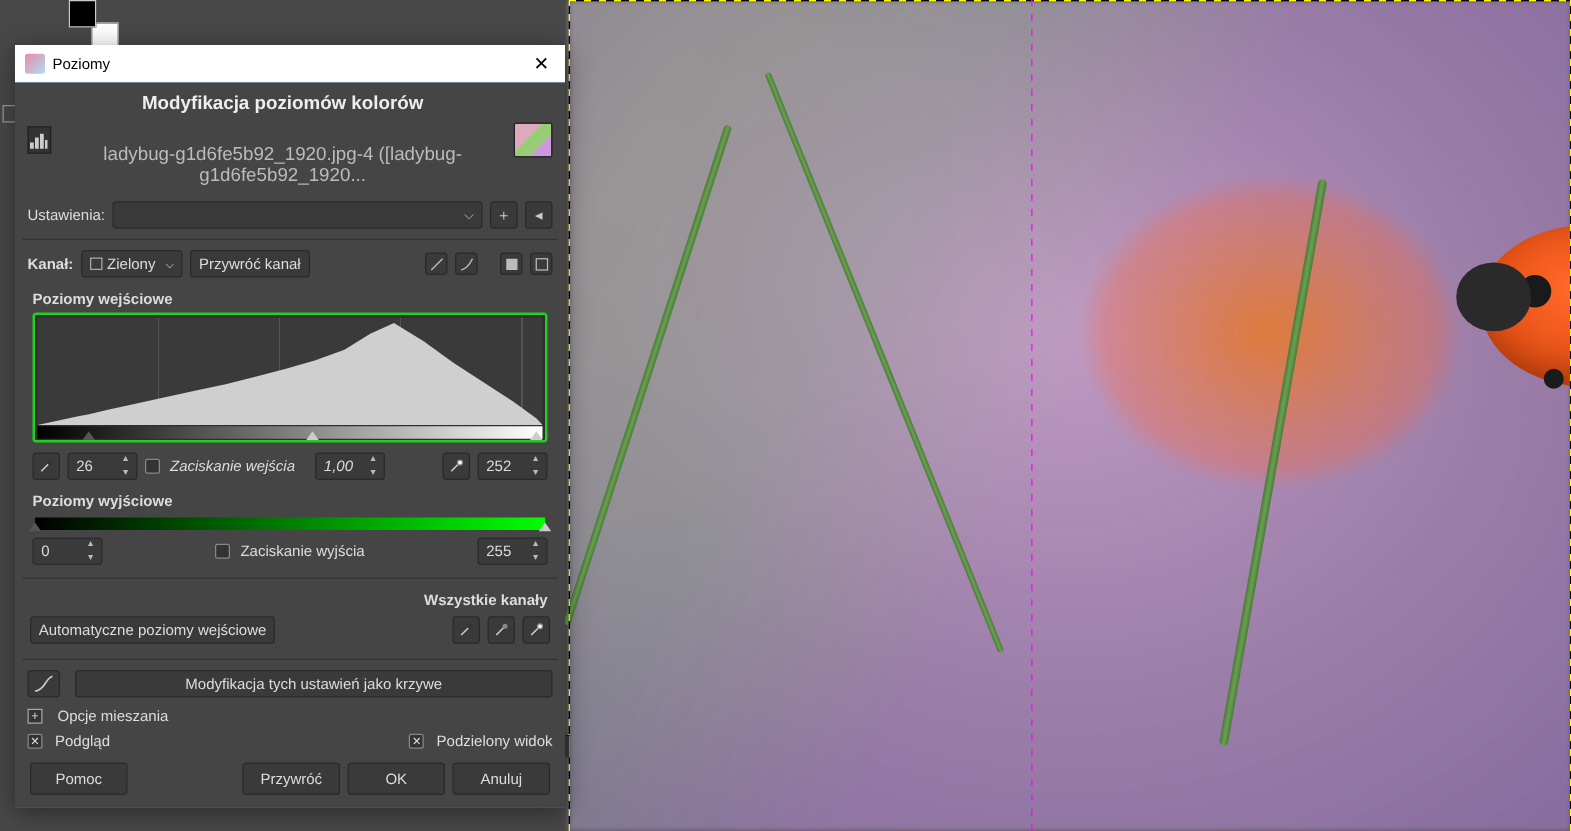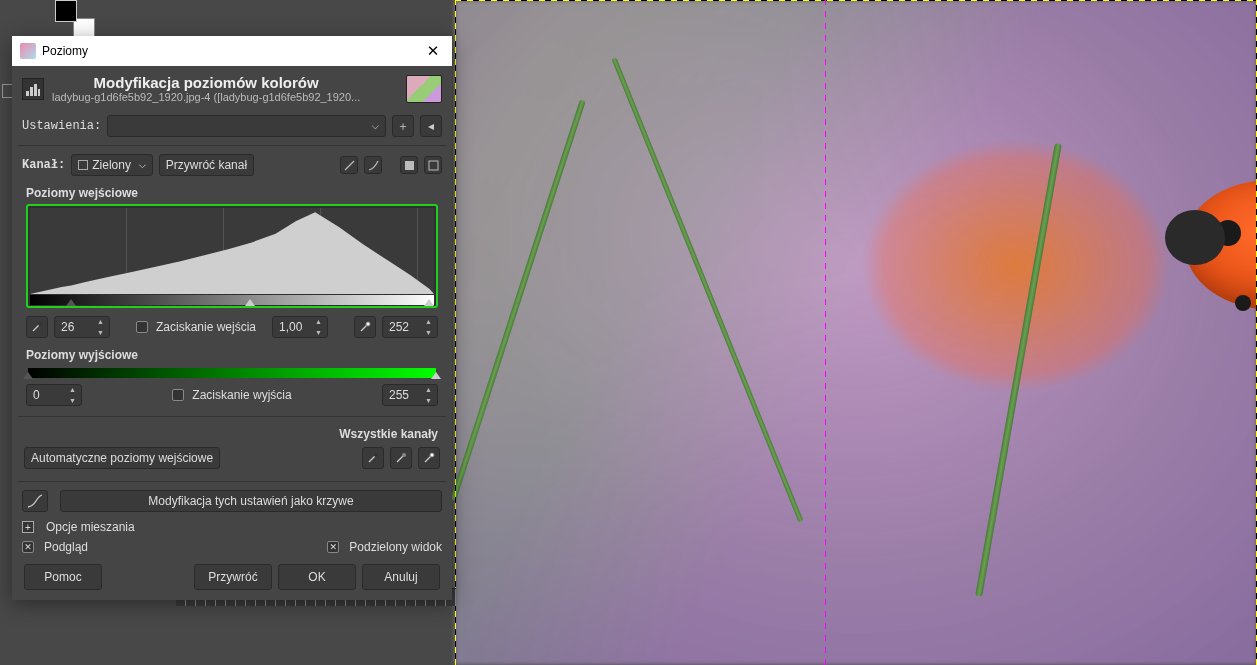--- a/index.html
+++ b/index.html
@@ -34,25 +34,25 @@
 .dialog { position:absolute; left:12px; top:36px; width:440px; background:#3b82f6; box-shadow: 0 4px 20px rgba(0,0,0,.4); }
 .titlebar { height:30px; display:flex; align-items:center; padding:0 8px; background:#fff; color:#000; font-size:12px; }
 .titlebar .icon { width:16px; height:16px; margin-right:6px; background: linear-gradient(135deg,#e8a,#ade); border-radius:2px; }
 .titlebar .close { margin-left:auto; width:22px; height:22px; display:flex; align-items:center; justify-content:center; font-size:15px; cursor:pointer; }
 
 .dialog-body { background:#454545; color:#ddd; padding:6px 6px 10px 6px; font-size:12px; }
 .header-row { display:flex; align-items:center; gap:8px; padding:2px 4px 8px 4px;text-align:center; }
 .lvl-icon { width:22px; height:22px; background:#333; border:1px solid #222; display:flex; align-items:center; justify-content:center; }
 .lvl-icon svg { width:16px; height:16px; }
 .header-text .title { font-size:15px; font-weight:700; color:#eee; }
-.header-text .sub { font-size:11px; color:#bbb; }
+.header-text .sub { font-size:15px; color:#bbb;margin-top:24px; }
 .thumb { width:36px; height:28px; margin-left:auto; background: linear-gradient(135deg,#dab 0 40%,#9c7 40% 70%,#c9d 70%); border:1px solid #222; border-radius:2px; }
 
 .row { display:flex; align-items:center; gap:6px; padding:4px 4px; }
-label.lbl { color:#ddd;font-family:Liberation Mono, monospace; }
+label.lbl { color:#ddd; }
 .select, .btn, .spin, .combo { background:#3a3a3a; border:1px solid #2a2a2a; border-radius:3px; color:#ddd; height:22px; display:flex; align-items:center; padding:0 6px; font-size:12px; }
 .btn { cursor:pointer; }
 .combo { flex:1; justify-content:flex-end; }
 .combo .chev { font-size:10px; color:#bbb; }
 .icon-btn { width:22px; height:22px; background:#3a3a3a; border:1px solid #2a2a2a; border-radius:3px; display:flex; align-items:center; justify-content:center; cursor:pointer; color:#ccc; }
 .icon-btn.small { width:18px; height:18px; }
 .select .chev { margin-left:8px; font-size:9px; }
 
 .section-label { color:#ddd; font-weight:700; padding:6px 8px 4px; font-size:12px; }
 .histo-wrap { margin:0 8px; border:2px solid #20d020; border-radius:3px; padding:2px 2px 1px 2px; background:#2f2f2f; }
@@ -199,21 +199,21 @@
             <circle class="dot" cx="10" cy="4" r="2"></circle>
           </svg>
         </div>
       <div class="spin">
           <span>26</span>
           <div class="arrows">
             <span>▲</span>
             <span>▼</span>
           </div>
         </div>
-      <div style="flex:1; display:flex; align-items:center; justify-content:center; gap:4px;">
+      <div style="flex:1; display:flex; align-items:center; justify-content:flex-start; gap:4px;font-style:italic;">
         <span class="check"></span>
         <span>Zaciskanie wejścia</span>
         <div style="width:8px"></div>
         <div class="spin">
             <span>1,00</span>
             <div class="arrows">
               <span>▲</span>
               <span>▼</span>
             </div>
           </div>

